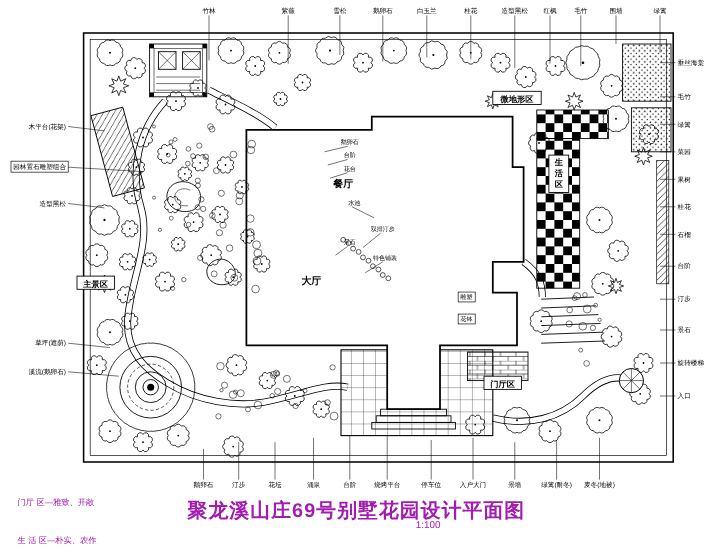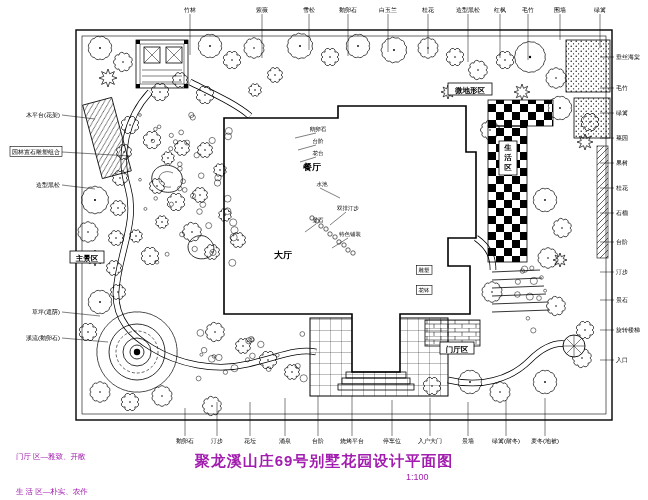--- a/index.html
+++ b/index.html
@@ -4,22 +4,22 @@
 <style>
   html,body{margin:0;padding:0;background:#fff;}
   #stage{position:relative;width:648px;height:500px;background:#fff;overflow:hidden;
          font-family:"Liberation Sans",sans-serif;color:#a21caf;}
   svg{position:absolute;left:0;top:0;}
   .po{fill:none;stroke:#000;stroke-width:6.5;}
   .pi{fill:none;stroke:#fff;stroke-width:5;}
   .thin{fill:none;stroke:#000;stroke-width:.8;}
   #legend{position:absolute;left:16px;top:428px;font-size:7.5px;line-height:1.55;white-space:pre;}
   #title{position:absolute;left:0;top:452px;width:648px;text-align:center;
-         font-size:15px;font-weight:bold;letter-spacing:1px;}
-  #scale{position:absolute;left:406px;top:472px;font-size:9px;}
+         font-size:18px;font-weight:bold;letter-spacing:1px;}
+  #scale{position:absolute;left:378px;top:472px;font-size:9px;}
 </style>
 </head>
 <body>
 
 <div id="stage">
 
   <svg id="plan" width="648" height="500" viewBox="0 0 648 500">
     <defs>
       <pattern id="checker" width="16" height="16" patternUnits="userSpaceOnUse">
         <rect width="8" height="8" fill="#000"></rect>

